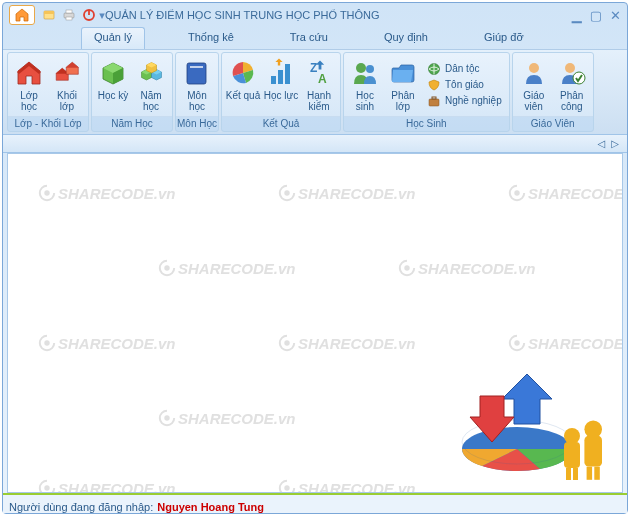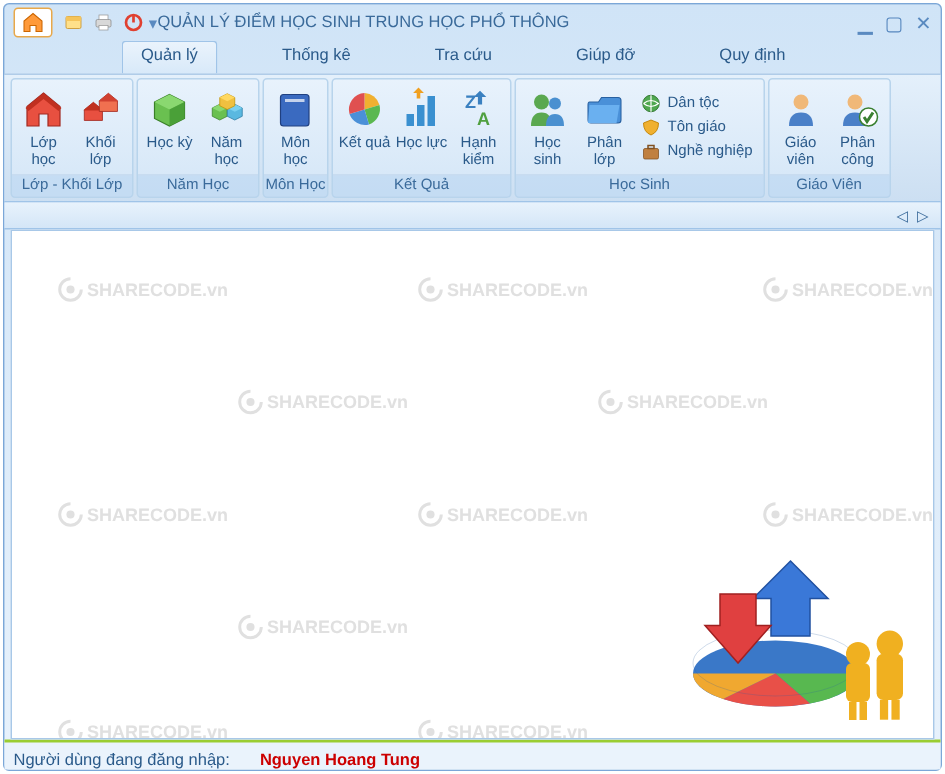--- a/index.html
+++ b/index.html
@@ -27,26 +27,26 @@
 .rbtn .ico { width: 32px; height: 32px; display: flex; align-items: center; justify-content: center; }
 .rbtn .lbl { line-height: 11px; margin-top: 1px; }
 .small-list { display: flex; flex-direction: column; justify-content: center; gap: 2px; padding: 2px 4px; }
 .small-item { display: flex; align-items: center; gap: 4px; font-size: 10px; color: #2a5a8a; cursor: pointer; }
 .small-item .sico { width: 14px; height: 14px; display: flex; align-items: center; justify-content: center; }
 
 .tabstrip { height: 18px; background: linear-gradient(to bottom, #e8f2fc, #d4e6f7); border-bottom: 1px solid #a0c4e8; display: flex; justify-content: flex-end; align-items: center; padding: 0 8px; gap: 6px; color: #3a6a9a; font-size: 10px; }
 .tabstrip span { cursor: pointer; }
 
 .content { flex: 1; background: #fff; margin: 0 4px 0; border: 1px solid #a8c8e8; position: relative; overflow: hidden; }
-.watermark { position: absolute; color: #e0e0e0; font-size: 12px; font-weight: bold; display: flex; align-items: center; gap: 2px; white-space: nowrap; }
+.watermark { position: absolute; color: #e0e0e0; font-size: 15px; font-weight: bold; font-style: italic; display: flex; align-items: center; gap: 2px; white-space: nowrap; }
 .watermark .wm-icon { width: 18px; height: 18px; }
 .chart-deco { position: absolute; right: 10px; bottom: 8px; width: 170px; height: 130px; }
 
 .statusbar { height: 20px; display: flex; align-items: flex-end; padding: 0 6px; font-size: 11px; color: #2a5a8a; border-top: 2px solid #9acd32; background: #eaf3fc; }
-.statusbar .username { color: #cc0000; font-weight: bold; margin-left: 20px; }
+.statusbar .username { color: #cc0000; font-weight: bold; margin-left: 4px; }
 
 svg { display: block; }
 </style>
 </head>
 <body>
 
 <div class="window">
 
   <div class="titlebar">
     <div class="home-btn">
@@ -79,22 +79,22 @@
       <span>▁</span>
       <span>▢</span>
       <span>✕</span>
     </div>
   </div>
 
   <div class="tabs">
     <div class="tab active">Quản lý</div>
     <div class="tab">Thống kê</div>
     <div class="tab">Tra cứu</div>
+    <div class="tab">Quy định</div>
     <div class="tab">Giúp đỡ</div>
-    <div class="tab">Quy định</div>
   </div>
 
   <div class="ribbon">
 
     <div class="group">
       <div class="group-body">
         <div class="rbtn">
           <div class="ico">
               <svg width="30" height="30" viewBox="0 0 30 30">
                 <path d="M15 4 L26 13 L26 26 L18 26 L18 18 L12 18 L12 26 L4 26 L4 13 Z" fill="#e85040" stroke="#a02820" stroke-width="0.8"></path>

